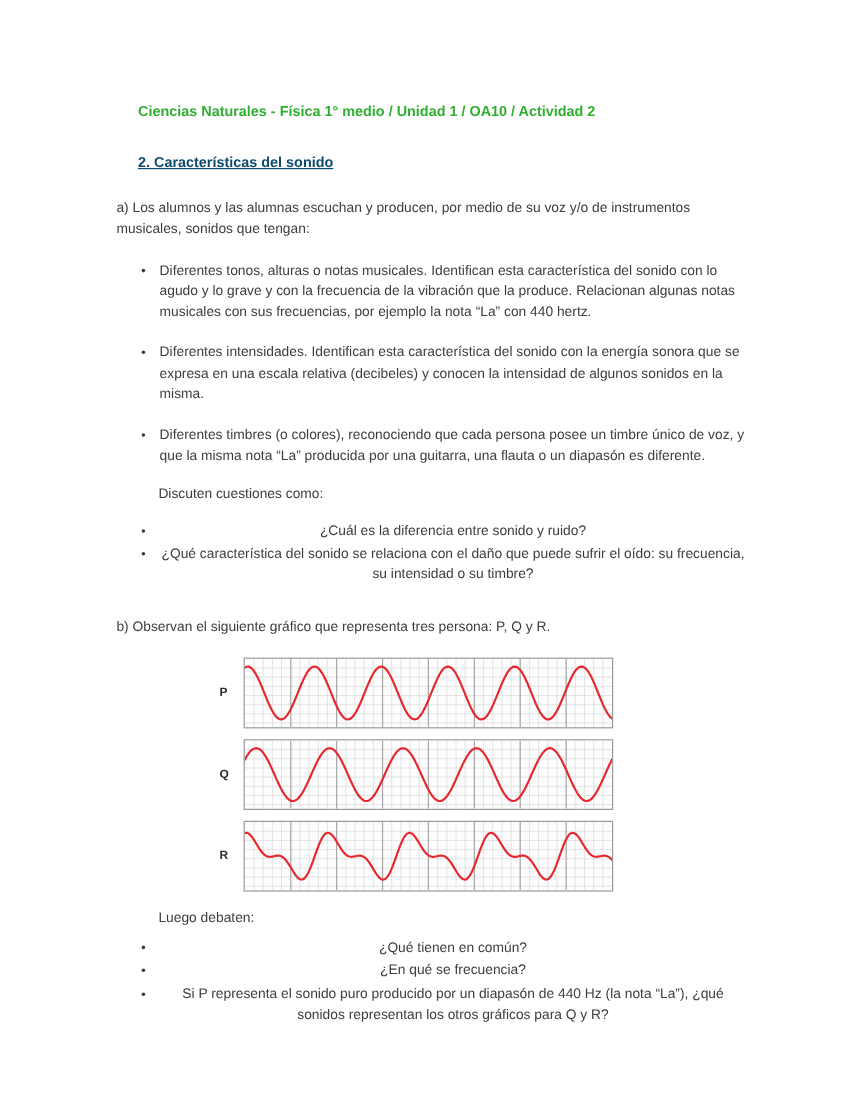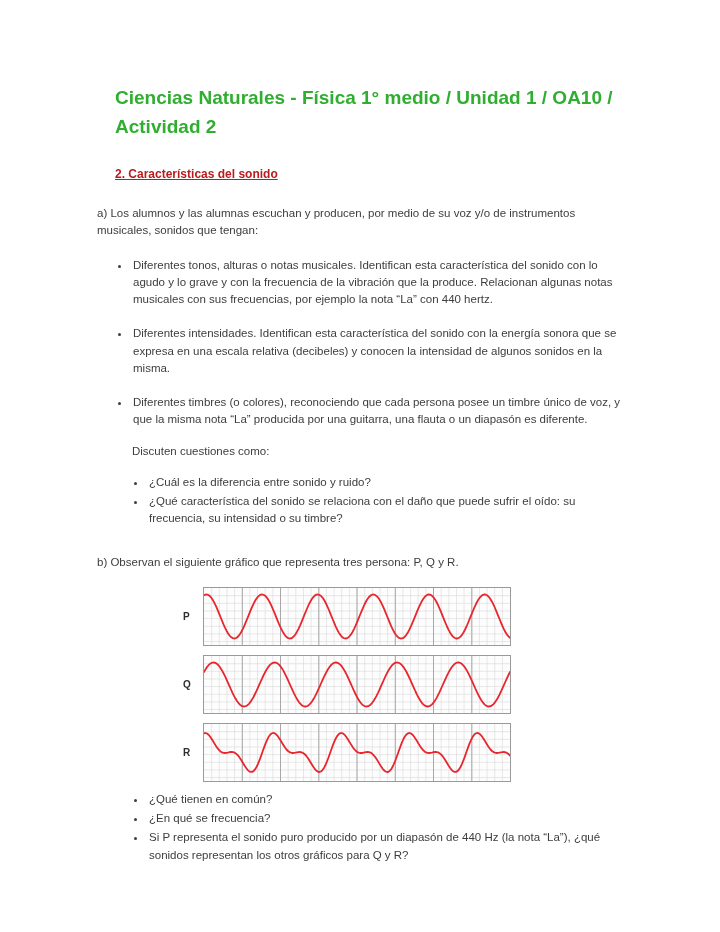--- a/index.html
+++ b/index.html
@@ -4,32 +4,32 @@
 <style>
   html,body { margin:0; padding:0; background:#ffffff; }
   .page {
     width:720px; height:932px; background:#ffffff; overflow:hidden;
     box-sizing:border-box; padding:84px 98px 0 97px;
     font-family:"Liberation Sans", sans-serif;
     font-size:11.5px; line-height:1.5; color:#3d3d3d;
     position:relative;
   }
   .doc-header {
-    color:#2fae2f; font-size:19px; font-weight:bold;
+    color:#2fae2f; font-size:12px; font-weight:bold;
     margin:0 0 24px 18px;
   }
   .doc-subtitle {
-    color:#b91c1c; font-size:12px; font-weight:bold;
+    color:#0c4a6e; font-size:12px; font-weight:bold;
     text-decoration:underline;
     margin:0 0 22px 18px;
   }
   .para { margin:0 0 14px 0; }
   ul.bullets { margin:0 0 6px 0; padding:0 0 0 34px; list-style:disc; }
   ul.bullets li { margin:17px 0 14px 0; padding-left:2px; }
-  ul.bullets.tight li { margin:0 0 2px 16px; }
+  ul.bullets.tight li { margin:0 0 2px 0;text-align:center; }
   .discuss-intro { margin:4px 0 14px 35px; }
   .section-b-intro { margin:26px 0 16px 0; }
   .waves { margin:0 0 0 86px; }
   .wave-row { display:flex; align-items:center; margin-bottom:9px; }
   .wave-label {
     width:20px; font-size:10px; font-weight:bold; color:#2e2e2e;
     text-align:left; flex:none;
   }
   svg.wave-plot {
     width:306px; height:57px; display:block;
@@ -83,20 +83,21 @@
     <div class="wave-row">
       <span class="wave-label">R</span>
       <svg class="wave-plot" viewBox="0 0 306 57" preserveAspectRatio="none">
           <path d="M7.7 0V57M15.3 0V57M23.0 0V57M30.6 0V57M38.3 0V57M45.9 0V57M53.5 0V57M61.2 0V57M68.8 0V57M76.5 0V57M84.2 0V57M91.8 0V57M99.5 0V57M107.1 0V57M114.8 0V57M122.4 0V57M130.1 0V57M137.7 0V57M145.4 0V57M153.0 0V57M160.7 0V57M168.3 0V57M176.0 0V57M183.6 0V57M191.3 0V57M198.9 0V57M206.6 0V57M214.2 0V57M221.9 0V57M229.5 0V57M237.2 0V57M244.8 0V57M252.5 0V57M260.1 0V57M267.8 0V57M275.4 0V57M283.1 0V57M290.7 0V57M298.4 0V57M0 7.7H306M0 15.3H306M0 23.0H306M0 30.6H306M0 38.3H306M0 45.9H306M0 53.5H306" fill="none" stroke="#d9d9d9" stroke-width="0.6"></path>
           <path d="M38.3 0V57M76.5 0V57M114.8 0V57M153.0 0V57M191.3 0V57M229.5 0V57M267.8 0V57" fill="none" stroke="#a8a8a8" stroke-width="1"></path>
           <path d="M0.0 9.3L1.5 9.0L3.0 9.5L4.5 10.7L6.0 12.5L7.5 14.7L9.0 17.1L10.5 19.6L12.0 22.0L13.5 24.2L15.0 26.0L16.5 27.4L18.0 28.4L19.5 28.9L21.0 29.0L22.5 28.9L24.0 28.6L25.5 28.2L27.0 28.0L28.5 28.0L30.0 28.4L31.5 29.2L33.0 30.4L34.5 32.1L36.0 34.2L37.5 36.5L39.0 39.0L40.5 41.5L42.0 43.8L43.5 45.8L45.0 47.2L46.5 47.9L48.0 47.9L49.5 47.1L51.0 45.4L52.5 43.0L54.0 39.9L55.5 36.2L57.0 32.1L58.5 27.8L60.0 23.6L61.5 19.6L63.0 16.1L64.5 13.1L66.0 10.9L67.5 9.5L69.0 9.0L70.5 9.2L72.0 10.2L73.5 11.8L75.0 13.9L76.5 16.3L78.0 18.8L79.5 21.2L81.0 23.5L82.5 25.5L84.0 27.0L85.5 28.1L87.0 28.7L88.5 29.0L90.0 28.9L91.5 28.7L93.0 28.3L94.5 28.1L96.0 28.0L97.5 28.3L99.0 28.9L100.5 30.0L102.0 31.5L103.5 33.5L105.0 35.7L106.5 38.2L108.0 40.7L109.5 43.1L111.0 45.2L112.5 46.8L114.0 47.8L115.5 48.0L117.0 47.5L118.5 46.1L120.0 43.9L121.5 41.0L123.0 37.4L124.5 33.5L126.0 29.2L127.5 25.0L129.0 20.9L130.5 17.2L132.0 14.0L133.5 11.6L135.0 9.9L136.5 9.1L138.0 9.1L139.5 9.8L141.0 11.2L142.5 13.2L144.0 15.5L145.5 17.9L147.0 20.4L148.5 22.8L150.0 24.9L151.5 26.5L153.0 27.8L154.5 28.6L156.0 29.0L157.5 29.0L159.0 28.8L160.5 28.4L162.0 28.1L163.5 28.0L165.0 28.1L166.5 28.6L168.0 29.6L169.5 31.0L171.0 32.8L172.5 34.9L174.0 37.4L175.5 39.9L177.0 42.3L178.5 44.5L180.0 46.3L181.5 47.5L183.0 48.0L184.5 47.8L186.0 46.6L187.5 44.7L189.0 42.0L190.5 38.7L192.0 34.8L193.5 30.7L195.0 26.4L196.5 22.2L198.0 18.4L199.5 15.0L201.0 12.3L202.5 10.4L204.0 9.3L205.5 9.0L207.0 9.5L208.5 10.7L210.0 12.5L211.5 14.7L213.0 17.1L214.5 19.6L216.0 22.0L217.5 24.2L219.0 26.0L220.5 27.4L222.0 28.4L223.5 28.9L225.0 29.0L226.5 28.9L228.0 28.6L229.5 28.2L231.0 28.0L232.5 28.0L234.0 28.4L235.5 29.2L237.0 30.4L238.5 32.1L240.0 34.2L241.5 36.5L243.0 39.0L244.5 41.5L246.0 43.8L247.5 45.8L249.0 47.2L250.5 47.9L252.0 47.9L253.5 47.1L255.0 45.4L256.5 43.0L258.0 39.9L259.5 36.2L261.0 32.1L262.5 27.8L264.0 23.6L265.5 19.6L267.0 16.1L268.5 13.1L270.0 10.9L271.5 9.5L273.0 9.0L274.5 9.2L276.0 10.2L277.5 11.8L279.0 13.9L280.5 16.3L282.0 18.8L283.5 21.2L285.0 23.5L286.5 25.5L288.0 27.0L289.5 28.1L291.0 28.7L292.5 29.0L294.0 28.9L295.5 28.7L297.0 28.3L298.5 28.1L300.0 28.0L301.5 28.3L303.0 28.9L304.5 30.0L306.0 31.5" fill="none" stroke="#e8262d" stroke-width="1.8" stroke-linejoin="round" stroke-linecap="round"></path>
         </svg>
     </div>
   </div>
 
+  <p class="para debate-intro">Luego debaten:</p>
 
   <ul class="bullets tight">
     <li>¿Qué tienen en común?</li>
     <li>¿En qué se frecuencia?</li>
     <li>Si P representa el sonido puro producido por un diapasón de 440 Hz (la nota “La”), ¿qué sonidos representan los otros gráficos para Q y R?</li>
   </ul>
 
 </div>
 
 </body></html>

